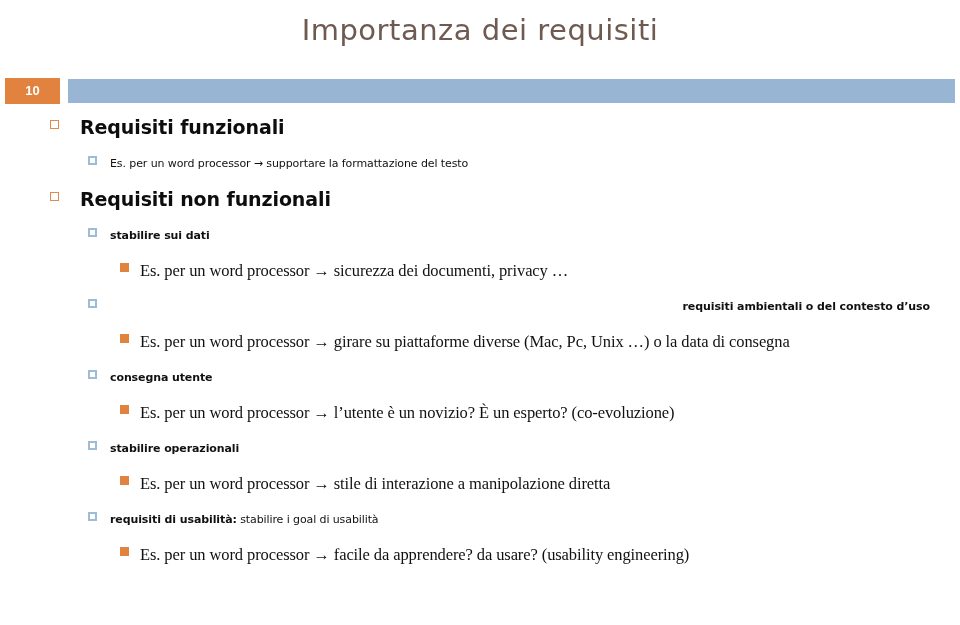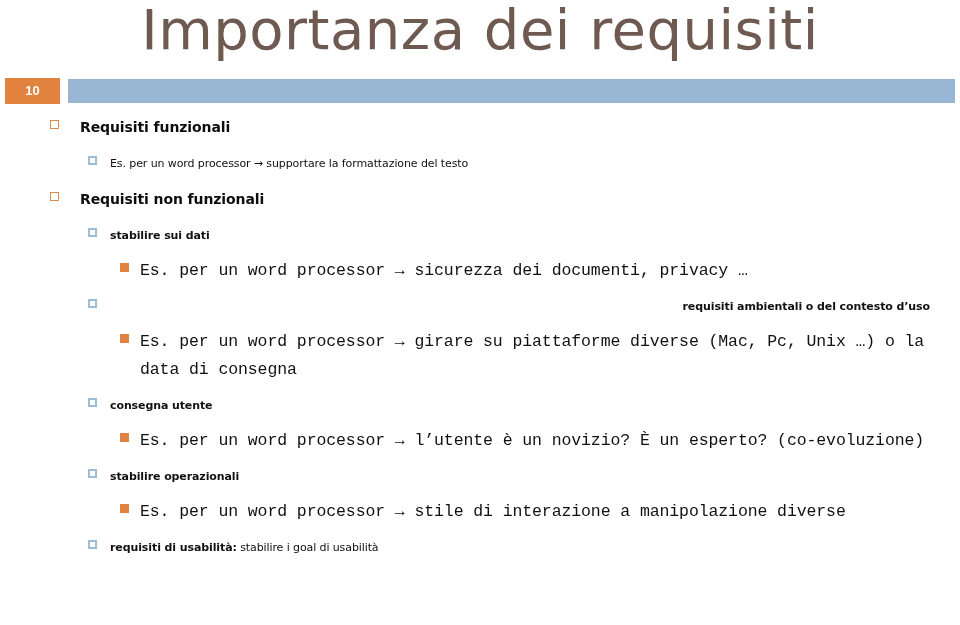--- a/index.html
+++ b/index.html
@@ -16,21 +16,21 @@
   }
 
   
   .slide-title {
     position: absolute;
     left: 0;
     top: 2px;
     width: 960px;
     text-align: center;
     font-family: "DejaVu Sans", sans-serif;
-    font-size: 56px;
+    font-size: 29px;
     font-weight: 400;
     letter-spacing: 0.5px;
     color: #6e5a51;
     line-height: 56px;
     white-space: nowrap;
   }
 
   
   .header-band {
     position: absolute;
@@ -90,21 +90,21 @@
     width: 9px;
     height: 9px;
     border: 1.5px solid #dd8a4e;
     background: #ffffff;
   }
   .lvl1 .bullet-text {
     display: block;
     margin-left: 80px;
     margin-right: 30px;
     font-family: "DejaVu Sans", sans-serif;
-    font-size: 14px;
+    font-size: 19px;
     font-weight: 700;
     color: #0d0d0d;
     line-height: 27px;
     letter-spacing: -0.1px;
   }
 
   
   .lvl2 { padding: 4px 0 5px 0; }
   .lvl2 .bullet-marker {
     left: 88px;
@@ -139,21 +139,21 @@
     left: 120px;
     top: 9px;
     width: 9px;
     height: 9px;
     background: #e2823f;
   }
   .lvl3 .bullet-text {
     display: block;
     margin-left: 140px;
     margin-right: 22px;
-    font-family: Liberation Mono, monospace;
+    font-family: Liberation Serif, serif;
     font-size: 16.5px;
     font-weight: 400;
     color: #111111;
     line-height: 28px;
     letter-spacing: -0.1px;
   }
 
   .b { font-weight: 700; }
 </style>
 </head>
@@ -202,19 +202,23 @@
     <div class="bullet-row lvl3">
       <span class="bullet-marker"></span>
       <span class="bullet-text">Es. per un word processor → l’utente è un novizio? È un esperto? (co-evoluzione)</span>
     </div>
     <div class="bullet-row lvl2">
       <span class="bullet-marker"></span>
       <span class="bullet-text" style="font-weight: 700;">stabilire operazionali</span>
     </div>
     <div class="bullet-row lvl3">
       <span class="bullet-marker"></span>
-      <span class="bullet-text">Es. per un word processor → stile di interazione a manipolazione diverse</span>
+      <span class="bullet-text">Es. per un word processor → stile di interazione a manipolazione diretta</span>
     </div>
     <div class="bullet-row lvl2">
       <span class="bullet-marker"></span>
       <span class="bullet-text"><span class="b">requisiti di usabilità:</span><span> stabilire i goal di usabilità</span></span>
     </div>
+    <div class="bullet-row lvl3">
+      <span class="bullet-marker"></span>
+      <span class="bullet-text">Es. per un word processor → facile da apprendere? da usare? (usability engineering)</span>
+    </div>
   </div>
 
 </body></html>

